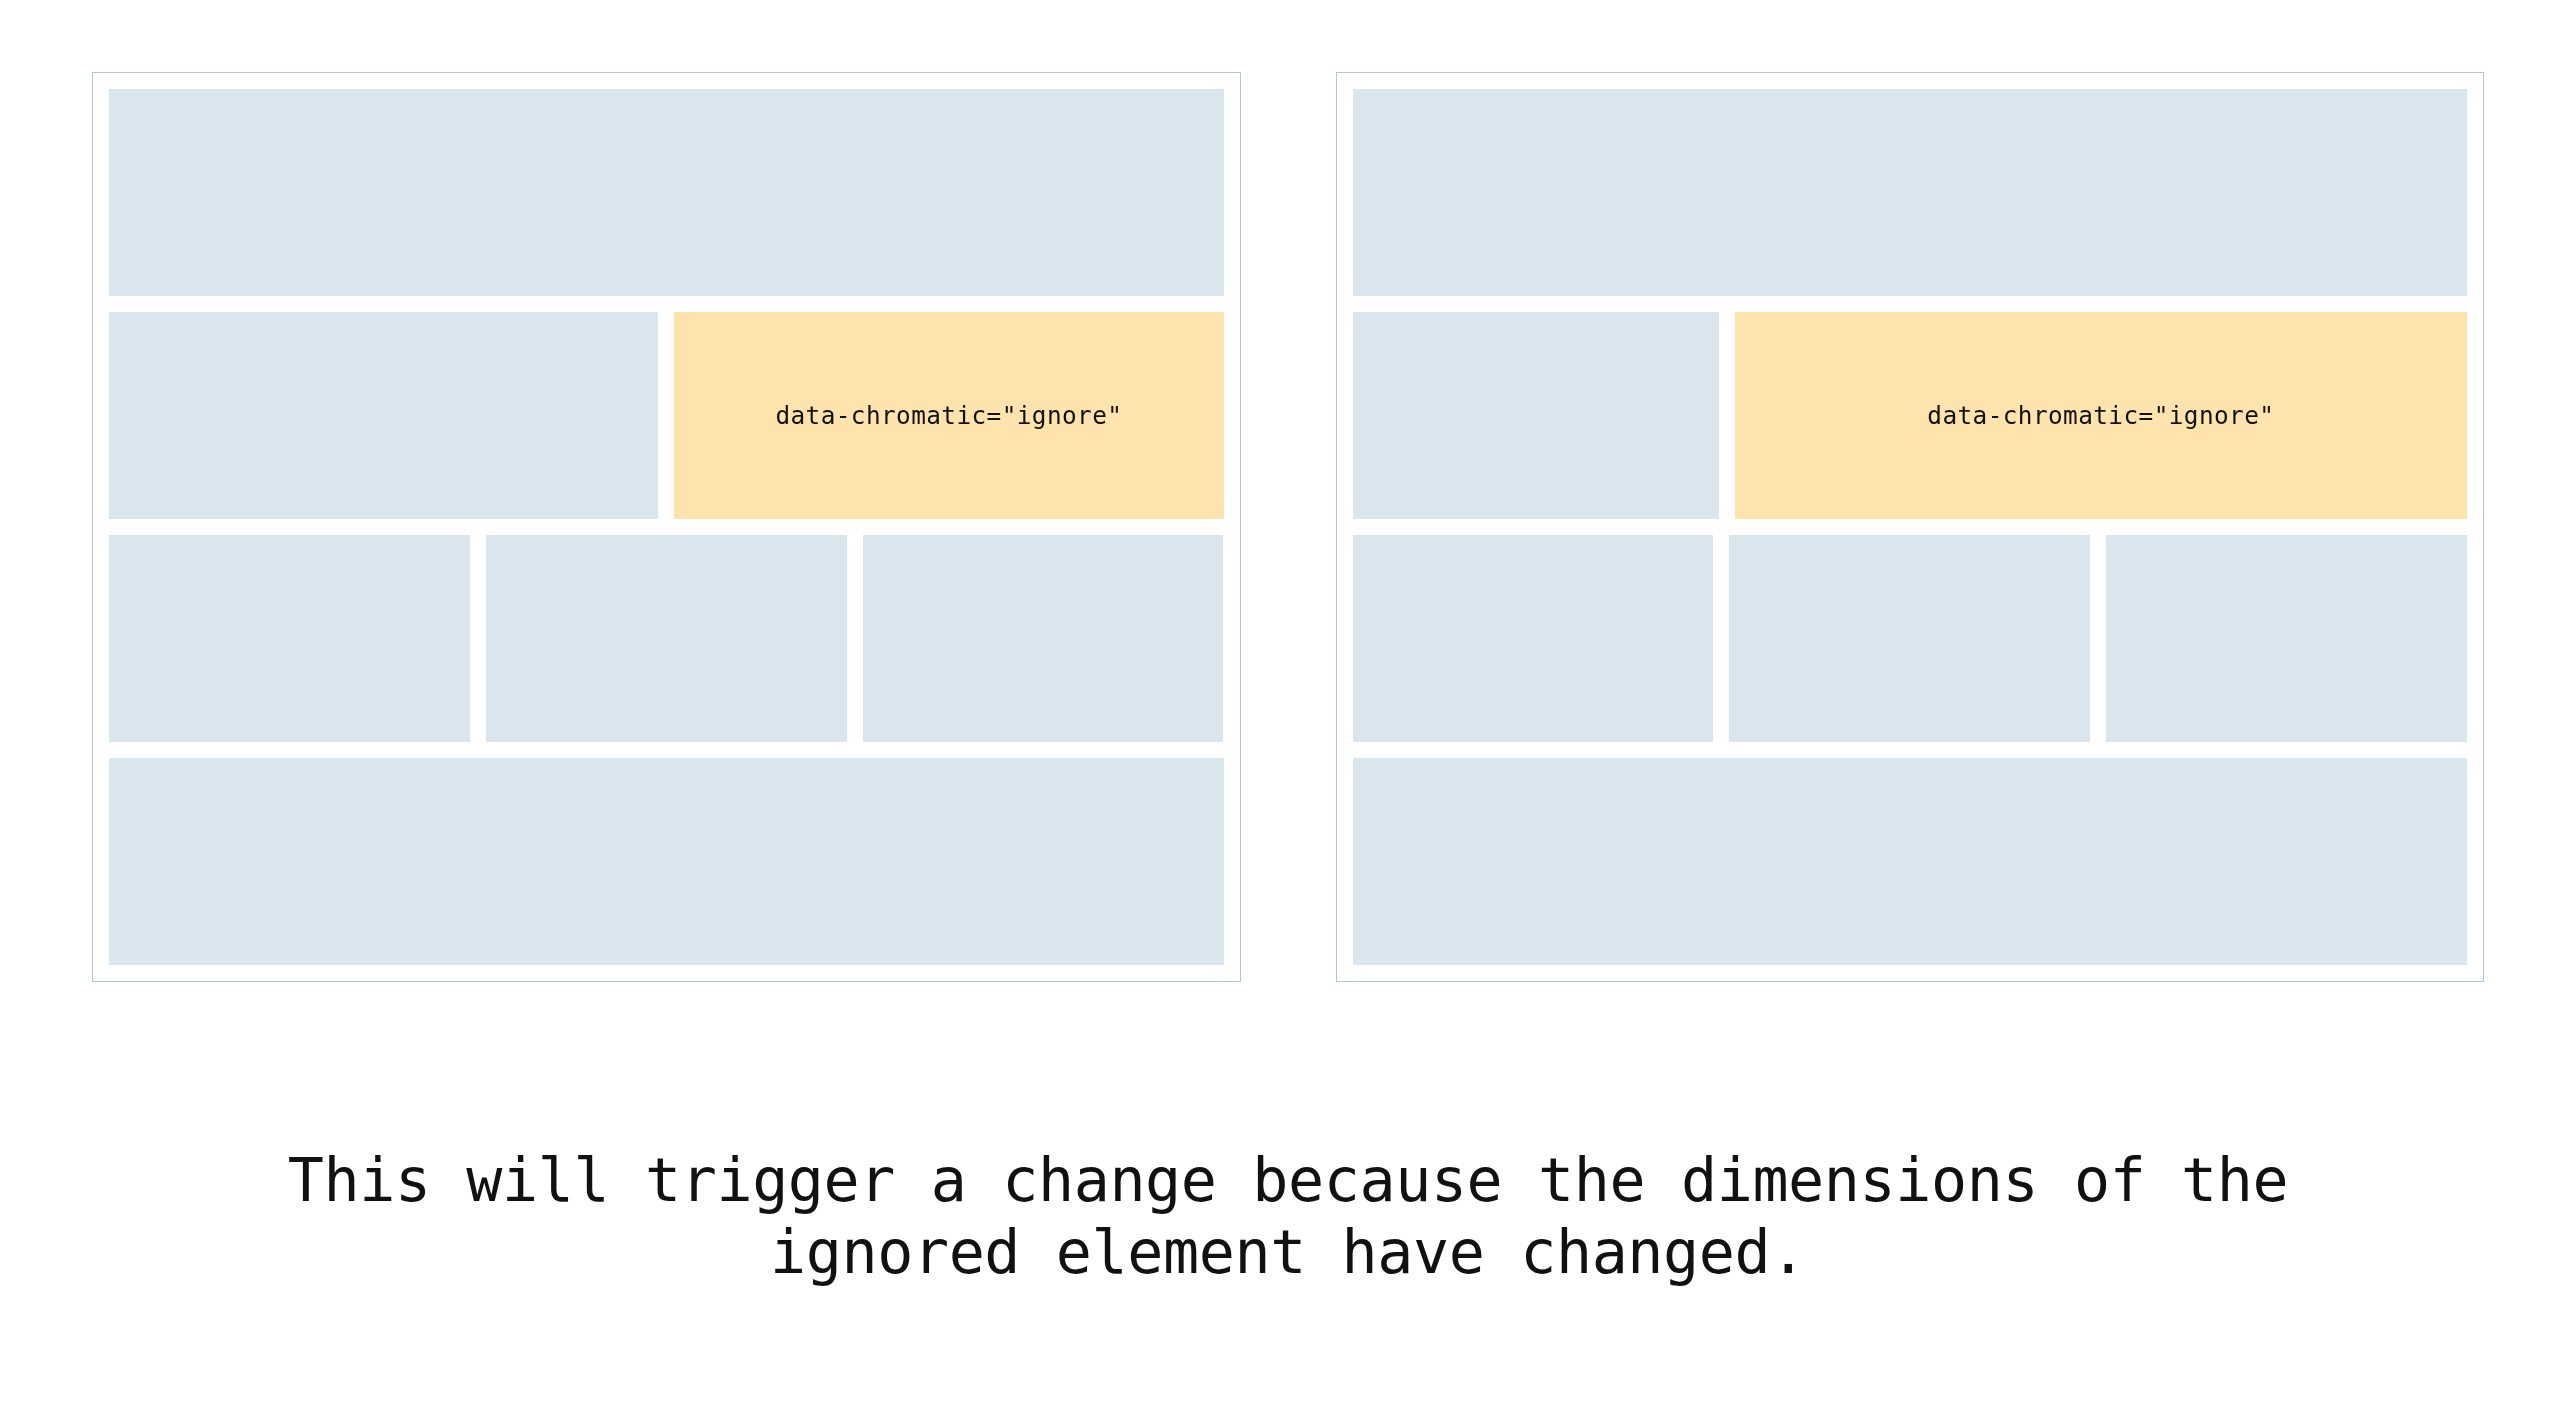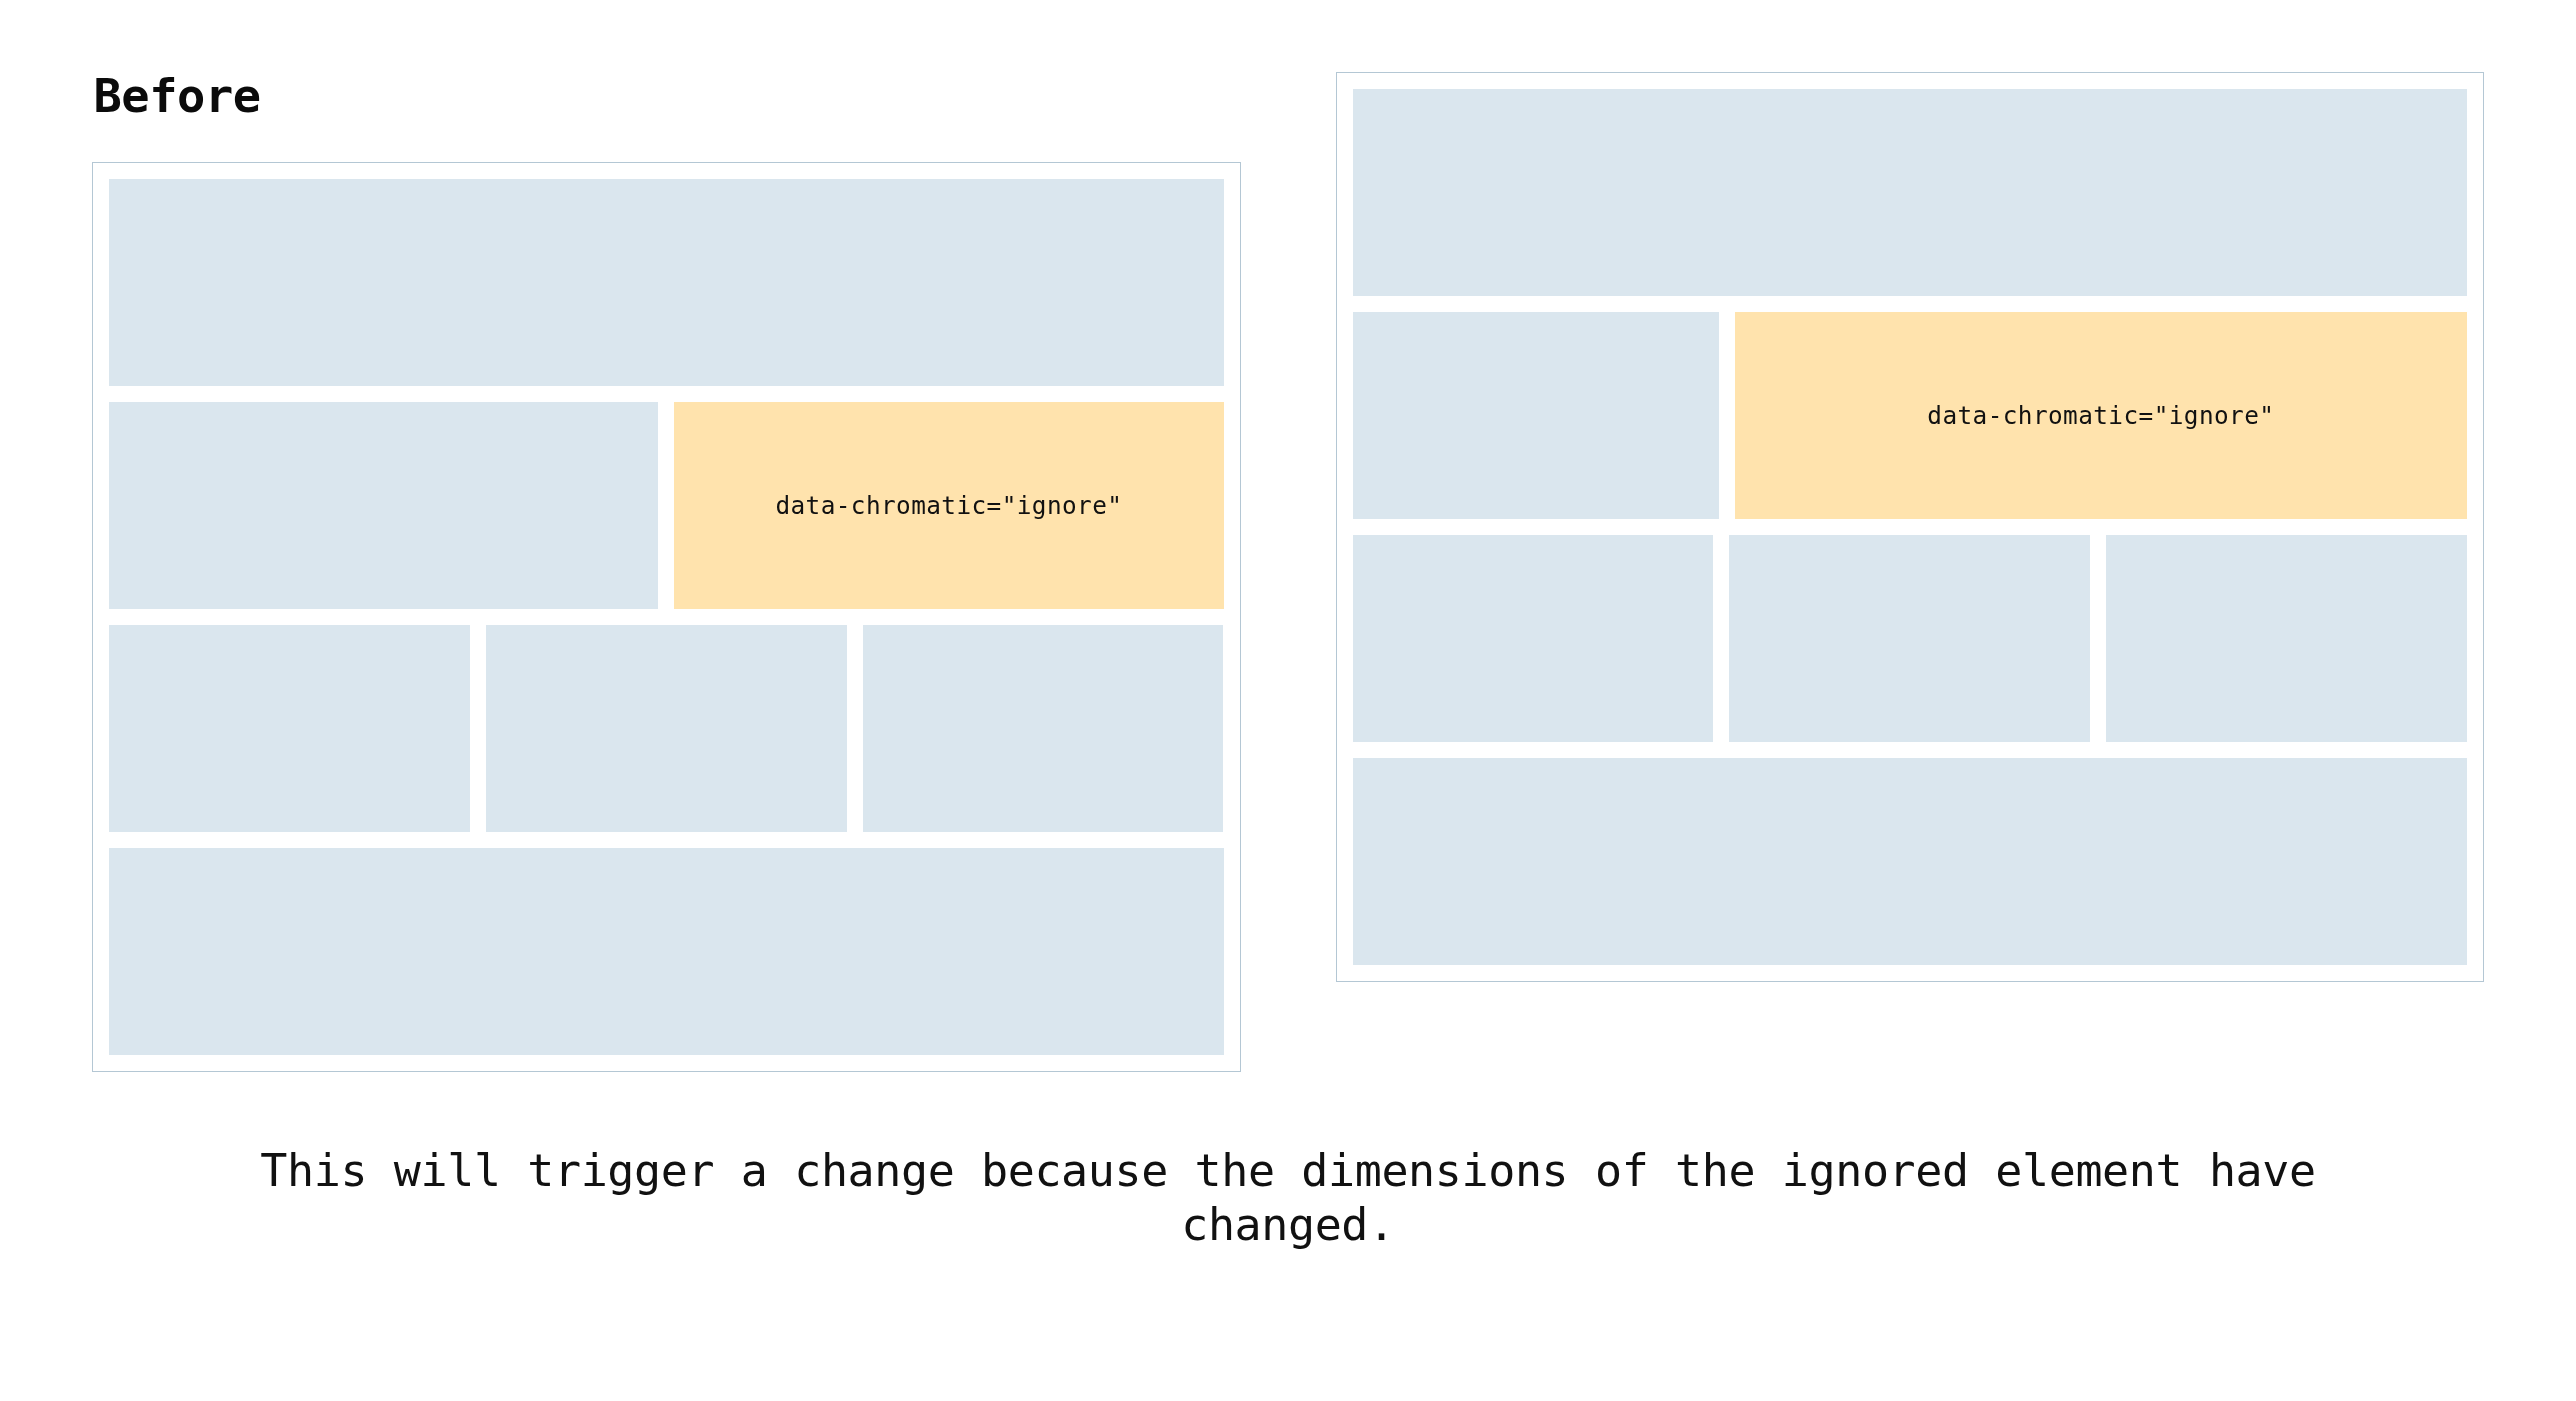--- a/index.html
+++ b/index.html
@@ -98,35 +98,34 @@
   
   .caption {
     position: absolute;
     left: 50%;
     transform: translateX(-50%);
     top: 1144px;
     width: 2084px;
     text-align: center;
     font-family: "DejaVu Sans Mono", "Liberation Mono", monospace;
     font-weight: 400;
-    font-size: 45px;
+    font-size: 60px;
     line-height: 1.2;
     color: #111111;
     letter-spacing: -0.4px;
   }
 </style>
 </head>
 <body>
 
 <div class="stage">
 
   <div class="panels">
 
     <div class="panel-col">
-      <div class="panel-heading">Before</div>
 
       <div class="panel-frame">
         <div class="skeleton-stack">
 
           <div class="skeleton-row">
             <div class="blk"></div>
           </div>
 
           <div class="skeleton-row split-even">
             <div class="blk"></div>

